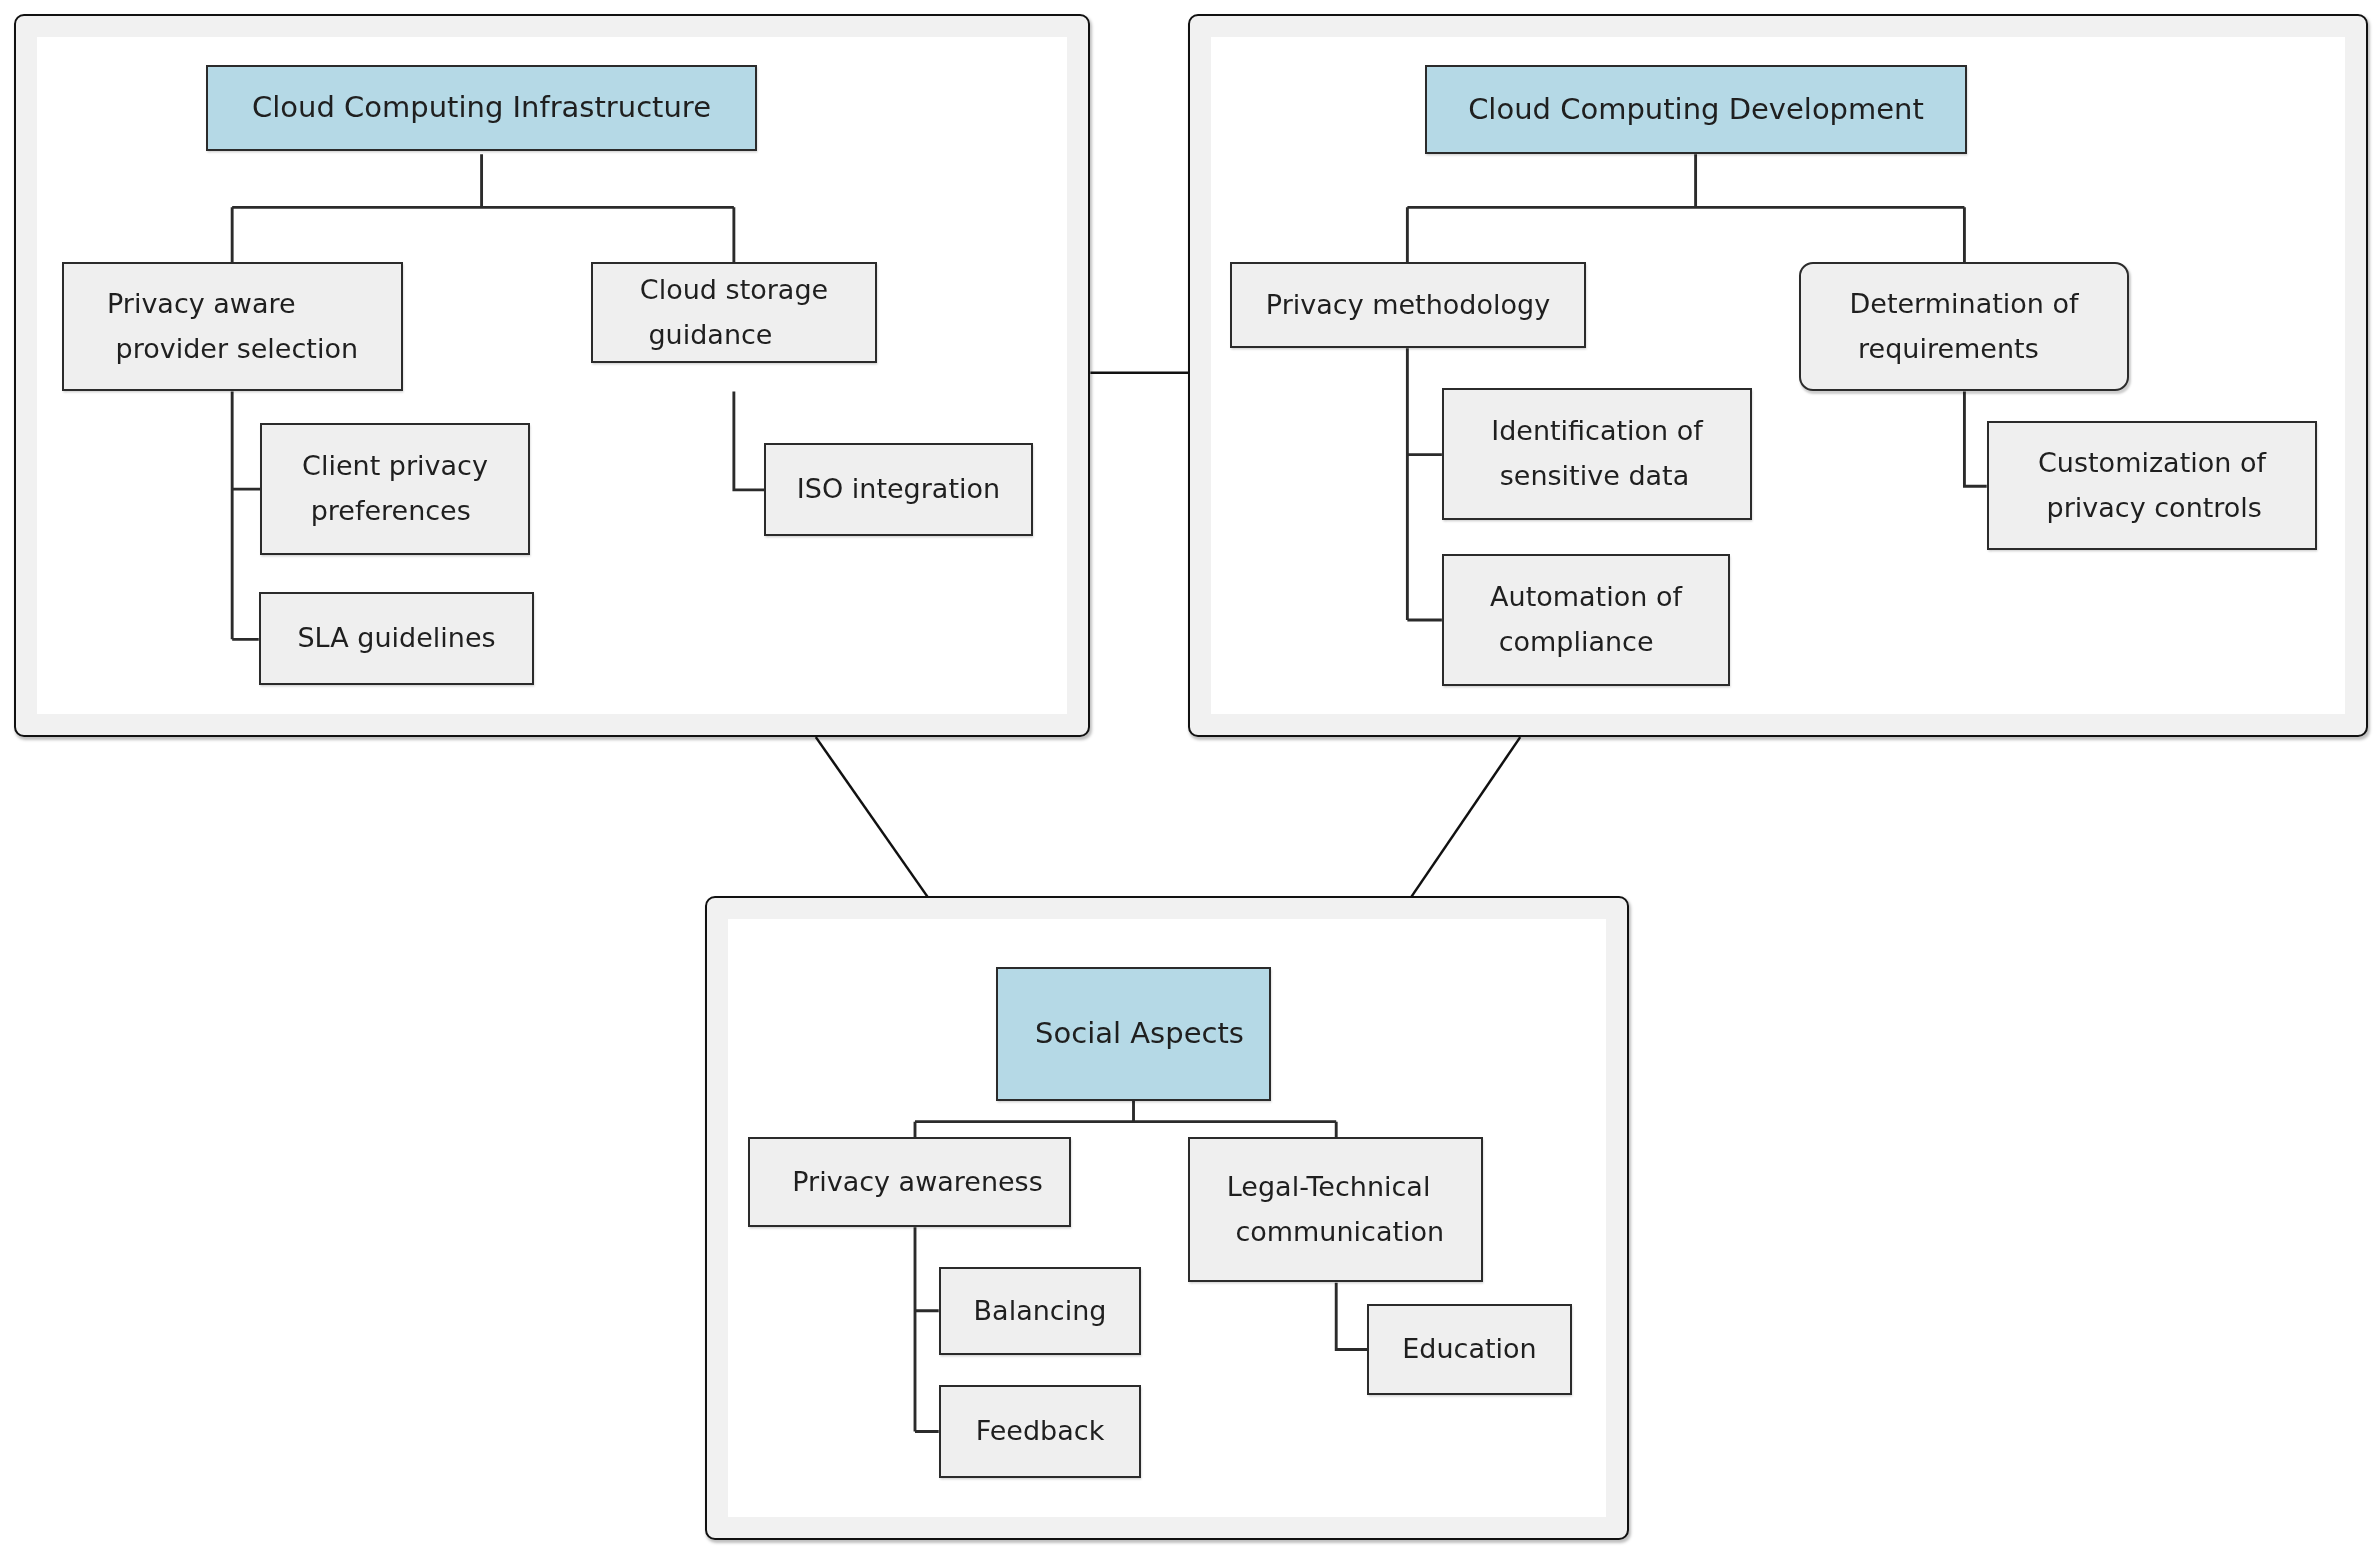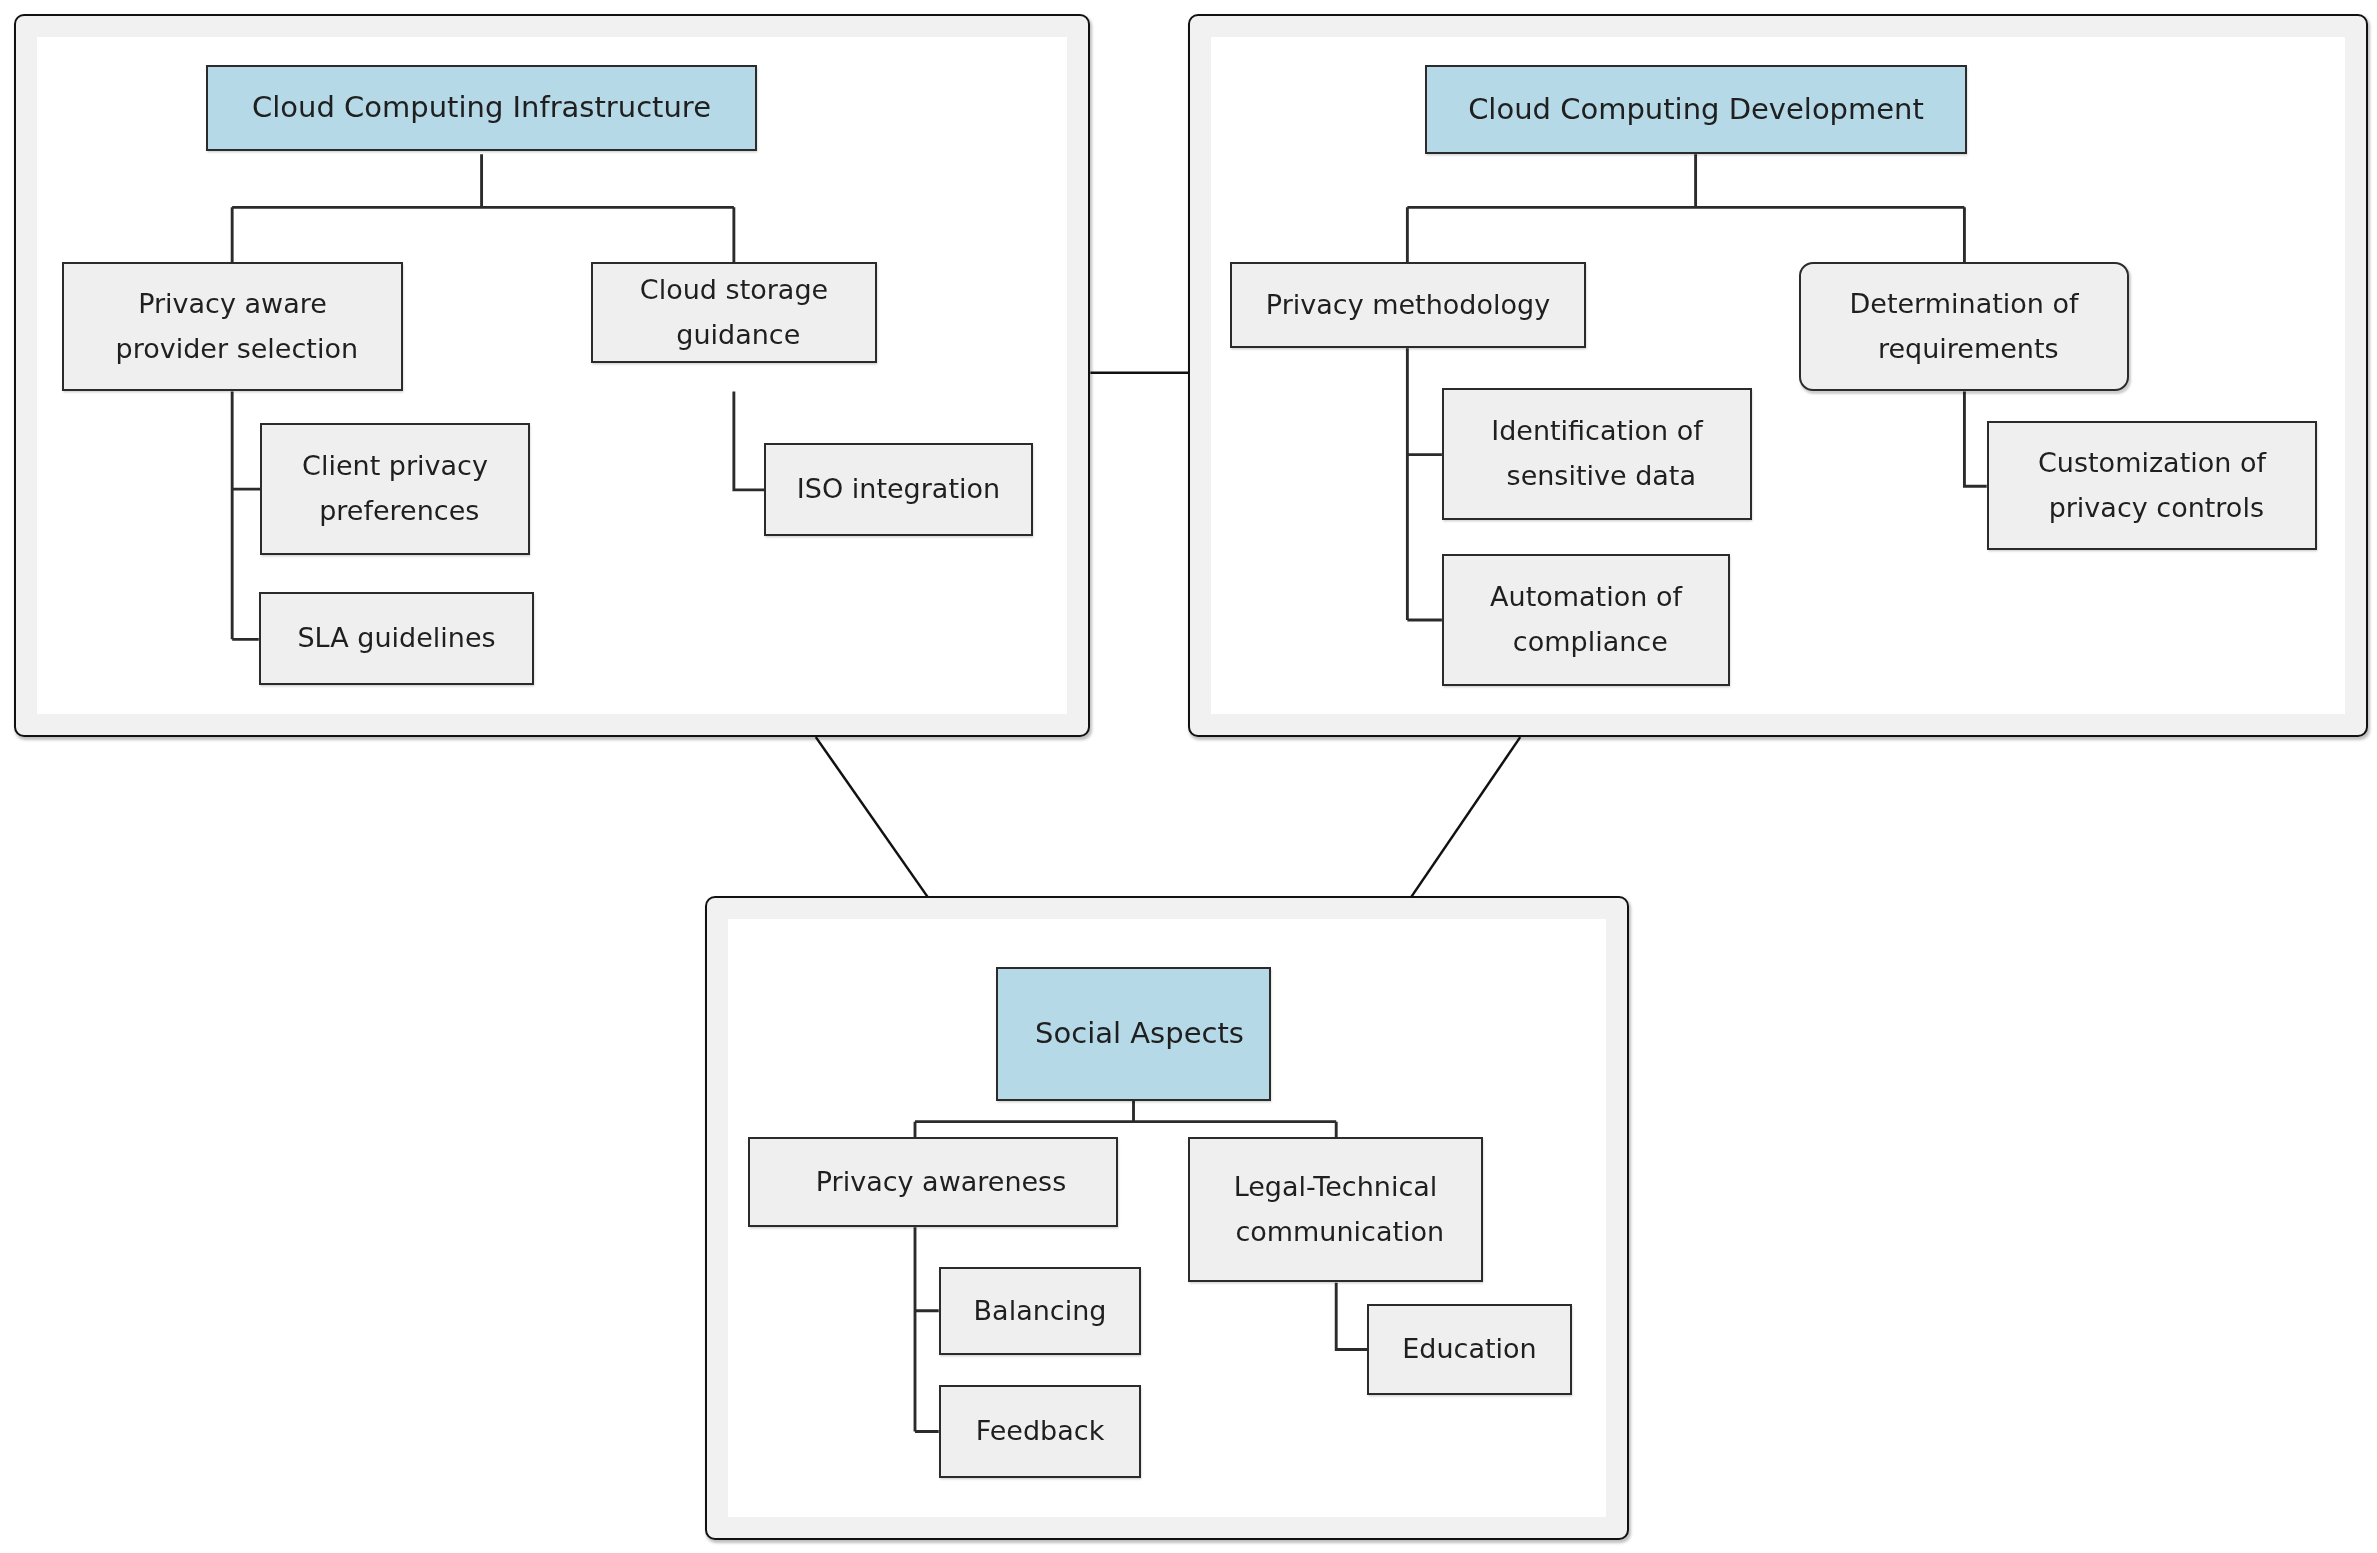--- a/index.html
+++ b/index.html
@@ -16,21 +16,21 @@
   .panel-inner{
     position:absolute;background:#ffffff;
   }
   .node{
     position:absolute;box-sizing:border-box;
     display:flex;align-items:center;justify-content:center;
     background:#efefef;border:2.9px solid #2b2b2b;
     box-shadow:1.4px 2.2px 2.2px rgba(0,0,0,0.20);
     font-size:27px;line-height:1.65;
   }
-  .node span{white-space:pre-wrap;text-align:center;}
+  .node span{white-space:pre-wrap;text-align:left;}
   .node.single span{text-align:center;}
   .title-box{background:#b5d9e6;font-size:29px;}
   #wires{position:absolute;left:0;top:0;}
   #wires path, #wires line{stroke:#2b2b2b;stroke-width:4;fill:none;}
   #wires .panel-link{stroke:#111111;stroke-width:3.5;}
 </style>
 </head>
 <body>
 
 <div class="panel" style="left:14.4px;top:14.4px;width:1076px;height:723px;">
@@ -105,21 +105,21 @@
  compliance</span>
 </div>
 <div class="node" style="left:1987px;top:421px;width:330px;height:129px;">
   <span>Customization of
  privacy controls</span>
 </div>
 
 <div class="node single title-box" style="left:996px;top:967px;width:275px;height:134px;padding-left:12px;">
   <span>Social Aspects</span>
 </div>
-<div class="node single" style="left:748px;top:1137px;width:370px;height:90px;padding-left:16px;">
+<div class="node single" style="left:748px;top:1137px;width:323px;height:90px;padding-left:16px;">
   <span>Privacy awareness</span>
 </div>
 <div class="node" style="left:1188px;top:1137px;width:295px;height:145px;">
   <span>Legal-Technical
  communication</span>
 </div>
 <div class="node single" style="left:939px;top:1267px;width:202px;height:88px;">
   <span>Balancing</span>
 </div>
 <div class="node single" style="left:939px;top:1385px;width:202px;height:93px;">

